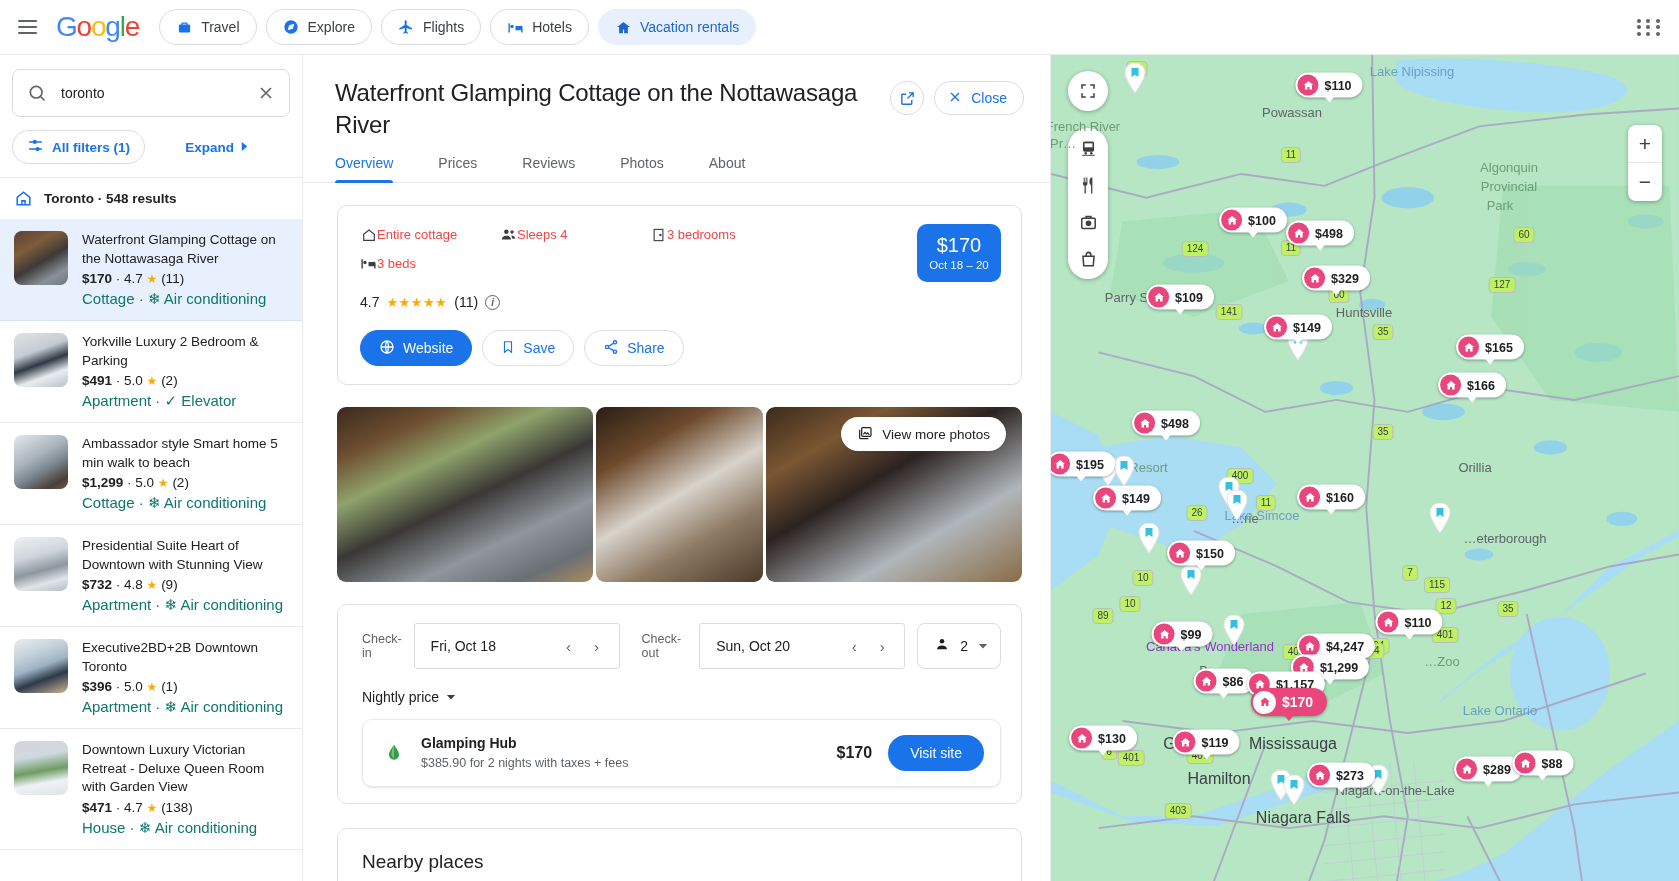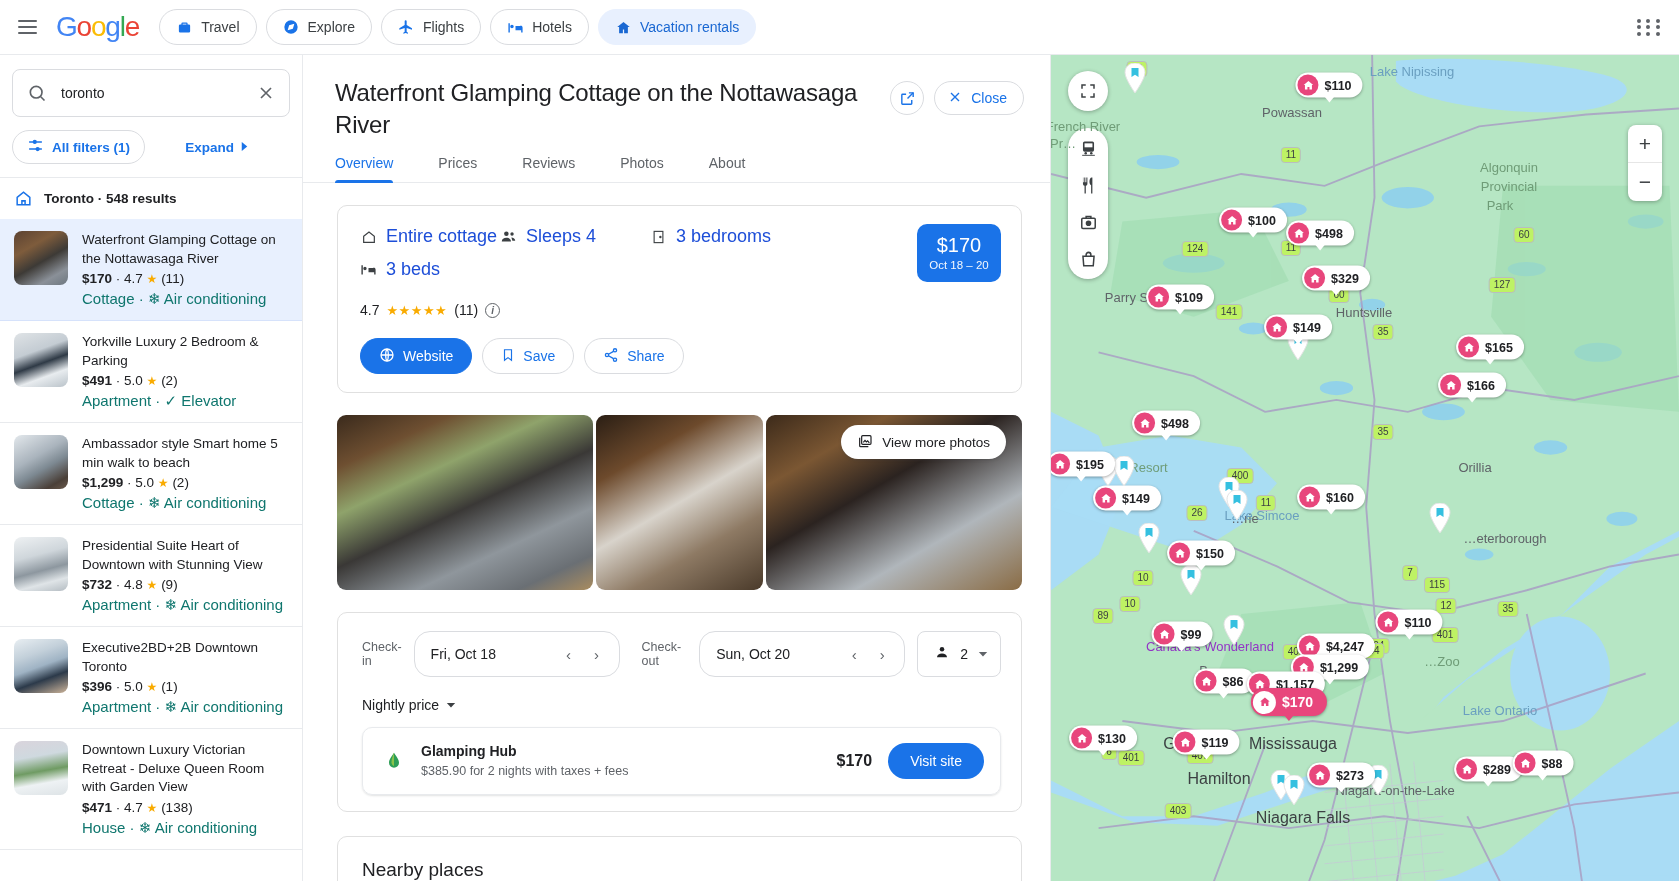--- a/index.html
+++ b/index.html
@@ -81,21 +81,21 @@
   .closebtn { display:flex;align-items:center;gap:8px;height:34px;padding:0 16px 0 12px;border:1px solid #dadce0;border-radius:17px;color:#1a73e8;font-size:14px;cursor:pointer;background:#fff;}
   .tabs { display:flex; gap:13px; padding: 14px 32px 0 32px; border-bottom:1px solid #e8eaed; }
   .tab { font-size:14px; color:#5f6368; padding: 0 16px 11px 16px; cursor:pointer; position:relative; }
   .tab:first-child{ padding-left:0; }
   .tab.on { color:#1a73e8; font-weight:500; }
   .tab.on::after { content:""; position:absolute; left:0; right:16px; bottom:-1px; height:3px; background:#1a73e8; border-radius:3px 3px 0 0;}
   .dbody { padding: 22px 28px 0 34px; }
 
   .panel { border:1px solid #e0e0e0; border-radius:10px; padding: 20px 22px 18px 22px; position:relative; }
   .facts { display:flex; flex-wrap:wrap; gap: 12px 0; max-width: 540px; }
-  .fact { display:flex; align-items:center; gap:9px; font-size:18px; color:#1d4ed8; }
+  .fact { display:flex; align-items:center; font-size:13px; color:#ef4444; }
   .fact:nth-child(1){width:140px} .fact:nth-child(2){width:150px} .fact:nth-child(3){width:200px} .fact:nth-child(4){width:140px}
   .fact .fic { width:17px;height:17px;display:inline-flex;align-items:center;justify-content:center;color:#3c4043;}
   .pricebadge {
     position:absolute; right:20px; top:18px;
     background:#1a73e8; color:#fff; border-radius:10px;
     width:84px; padding: 9px 0 9px 0; text-align:center;
   }
   .pricebadge .pv { font-size:20px; font-weight:500; line-height:24px;}
   .pricebadge .pd { font-size:11.5px; line-height:16px; opacity:.95;}
   .ratingrow { display:flex; align-items:center; gap:7px; margin-top: 22px; font-size:14px; color:#202124;}
@@ -106,21 +106,21 @@
   .btn.primary { background:#1a73e8;border-color:#1a73e8;color:#fff; }
 
   .gallery { display:flex; gap:3px; margin-top: 22px; position:relative; }
   .gimg { height:175px; border-radius:9px; overflow:hidden; position:relative; }
   .gimg.a { width:257px; } .gimg.b { width:168px; } .gimg.c { width:257px; }
   .viewmore { position:absolute; right:16px; top:10px; background:#fff; border-radius:18px; height:34px; display:flex;align-items:center;gap:9px; padding:0 16px; font-size:13.5px; color:#202124; box-shadow:0 1px 3px rgba(60,64,67,.3); cursor:pointer;}
 
   .datespanel { border:1px solid #e0e0e0; border-radius:10px; margin-top:22px; padding: 18px 20px 16px 24px; }
   .daterow { display:flex; align-items:center; gap:0; }
   .dlabel { font-size:12.5px; color:#5f6368; padding-right:12px; }
-  .dfield { display:flex; align-items:center; height:46px; border:1px solid #dadce0; border-radius:16px; padding: 0 8px 0 16px; min-width:206px; }
+  .dfield { display:flex; align-items:center; height:46px; border:1px solid #dadce0; border-radius:3px; padding: 0 8px 0 16px; min-width:206px; }
   .dfield .dv { flex:1; font-size:14px; color:#202124; }
   .arrowbtn { width:28px;height:28px;display:flex;align-items:center;justify-content:center;color:#5f6368;cursor:pointer;border-radius:50%;font-size:15px;}
   .guests { display:flex;align-items:center;gap:10px; height:46px; border:1px solid #dadce0;border-radius:8px;padding:0 12px 0 16px; margin-left:12px; cursor:pointer;}
   .guests .gv{font-size:14px;color:#202124;}
   .nightly { display:flex;align-items:center;gap:7px; margin-top:20px; font-size:14px; color:#202124; cursor:pointer;}
   .offer { margin-top:14px; border:1px solid #e8eaed; border-radius:10px; box-shadow:0 1px 2px rgba(60,64,67,.15); display:flex;align-items:center; padding: 14px 16px 14px 20px; }
   .offer .logo { width:22px;height:22px;margin-right:16px; display:flex;align-items:center;justify-content:center; }
   .offer .oinfo{flex:1;}
   .offer .oname{font-size:14px;font-weight:700;color:#202124;line-height:19px;}
   .offer .osub{font-size:12.5px;color:#5f6368;line-height:18px;margin-top:1px;}

